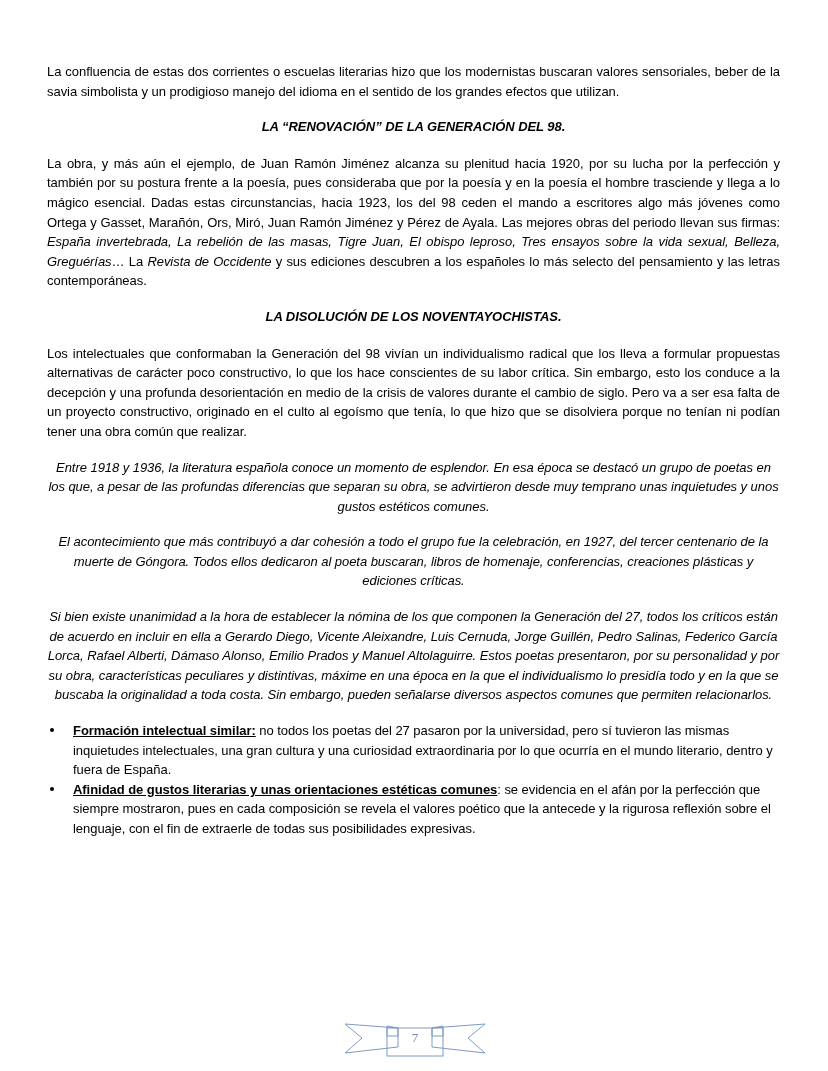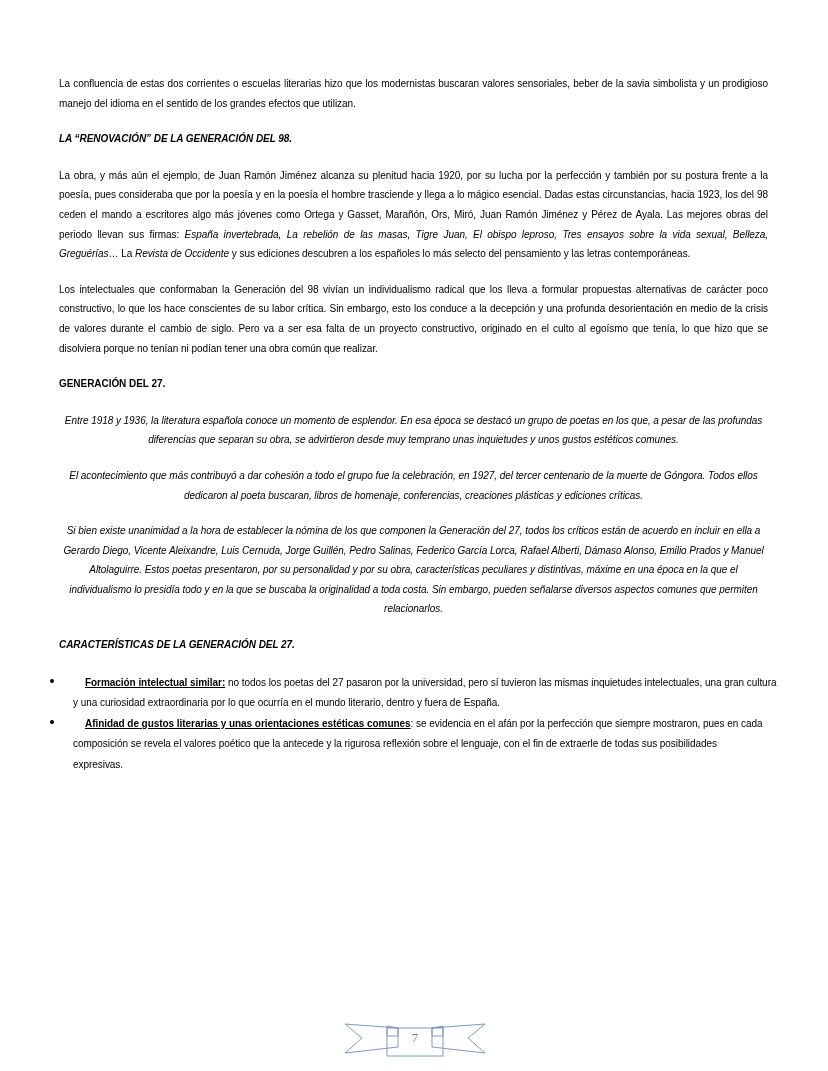--- a/index.html
+++ b/index.html
@@ -25,42 +25,42 @@
   }
 
   .content {
     position: absolute;
     left: 47px;
     top: 62px;
     width: 733px;
   }
 
   p, .heading, .bullet-text {
-    margin: 12px;
-    font-size: 10px;
+    margin: 0;
+    font-size: 13px;
     line-height: 19.6px;
     letter-spacing: -0.05px;
   }
 
   .para {
     text-align: justify;
     margin-bottom: 16px;
   }
   .para-left {
     text-align: center;
     margin-bottom: 16px;
     font-style: italic;
   }
 
   .heading {
     font-weight: bold;
     font-style: italic;
     margin-top: 10px;
     margin-bottom: 17px;
-    text-align: left;
+    text-align: center;
   }
   .heading.upright {
     font-style: normal;
   }
 
   .tight-top { margin-top: 8px; }
 
   em.t { font-style: italic; }
   strong.b { font-weight: bold; text-decoration: underline; }
 
@@ -113,32 +113,31 @@
 <div class="page">
 
   <div class="content">
 
     <p class="para">La confluencia de estas dos corrientes o escuelas literarias hizo que los modernistas buscaran valores sensoriales, beber de la savia simbolista y un prodigioso manejo del idioma en el sentido de los grandes efectos que utilizan.</p>
 
     <div class="heading">LA “RENOVACIÓN” DE LA GENERACIÓN DEL 98.</div>
 
     <p class="para"><span>La obra,  y más aún el ejemplo, de Juan Ramón Jiménez alcanza su plenitud hacia 1920, por su lucha por la perfección y también por su postura frente a la poesía, pues consideraba que por la poesía y en la poesía el hombre trasciende y llega a lo mágico esencial. Dadas estas circunstancias, hacia 1923, los del 98 ceden el mando a escritores algo más jóvenes como Ortega y Gasset, Marañón, Ors, Miró, Juan Ramón Jiménez y Pérez de Ayala. Las mejores obras del periodo llevan sus firmas: </span><em class="t">España invertebrada, La rebelión de las masas, Tigre Juan, El obispo leproso, Tres ensayos sobre la vida sexual, Belleza, Greguérías</em><span>… La </span><em class="t">Revista de Occidente</em><span> y sus ediciones descubren a los españoles lo más selecto del pensamiento y las letras contemporáneas.</span></p>
 
+    <div class="heading">LA DISOLUCIÓN DE LOS NOVENTAYOCHISTAS.</div>
 
     <p class="para">Los intelectuales que conformaban la Generación del 98 vivían un individualismo radical que los lleva a formular propuestas alternativas de carácter poco constructivo, lo que los hace conscientes de su labor crítica. Sin embargo, esto los conduce a la decepción y una profunda desorientación en medio de la crisis de valores durante el cambio de siglo. Pero va a ser esa falta de un proyecto constructivo, originado en el culto al egoísmo que tenía, lo que hizo que se disolviera porque no tenían ni podían tener una obra común que realizar.</p>
 
-    <div class="heading upright">GENERACIÓN DEL 27.</div>
 
     <p class="para-left"> Entre 1918 y 1936, la literatura española conoce un momento de esplendor. En esa época se destacó un grupo de poetas en los que, a pesar de las profundas diferencias que separan su obra, se advirtieron desde muy temprano unas inquietudes y unos gustos estéticos comunes.</p>
 
     <p class="para-left">El acontecimiento que más contribuyó a dar cohesión a todo el grupo fue la celebración, en 1927, del tercer centenario de la muerte de Góngora. Todos ellos dedicaron al poeta buscaran, libros de homenaje, conferencias, creaciones plásticas y ediciones críticas.</p>
 
     <p class="para-left">Si bien existe unanimidad a la hora de establecer la nómina de los que componen la Generación del 27, todos los críticos están de acuerdo en incluir en ella a Gerardo Diego, Vicente Aleixandre, Luis Cernuda, Jorge Guillén, Pedro Salinas, Federico García Lorca, Rafael Alberti, Dámaso Alonso, Emilio Prados y Manuel Altolaguirre. Estos poetas presentaron, por su personalidad y por su obra, características peculiares y distintivas, máxime en una época en la que el individualismo lo presidía todo y en la que se buscaba la originalidad a toda costa. Sin embargo, pueden señalarse diversos aspectos comunes que permiten relacionarlos.</p>
 
-    <div class="heading tight-top">CARACTERÍSTICAS DE LA GENERACIÓN DEL 27.</div>
 
     <ul class="bullets">
       <li>
         <span class="bullet-dot"></span>
         <span class="bullet-text"><strong class="b">Formación intelectual similar:</strong><span> no todos los poetas del 27 pasaron por la universidad, pero sí tuvieron las mismas inquietudes intelectuales, una gran cultura y una curiosidad extraordinaria por lo que ocurría en el mundo literario, dentro y fuera de España.</span></span>
       </li>
       <li>
         <span class="bullet-dot"></span>
         <span class="bullet-text"><strong class="b">Afinidad de gustos literarias y unas orientaciones estéticas comunes</strong><span>: se evidencia en el afán por la perfección que siempre mostraron, pues en cada composición se revela el valores poético que la antecede y la rigurosa reflexión sobre el lenguaje, con el fin de extraerle de todas sus posibilidades expresivas.</span></span>
       </li>

